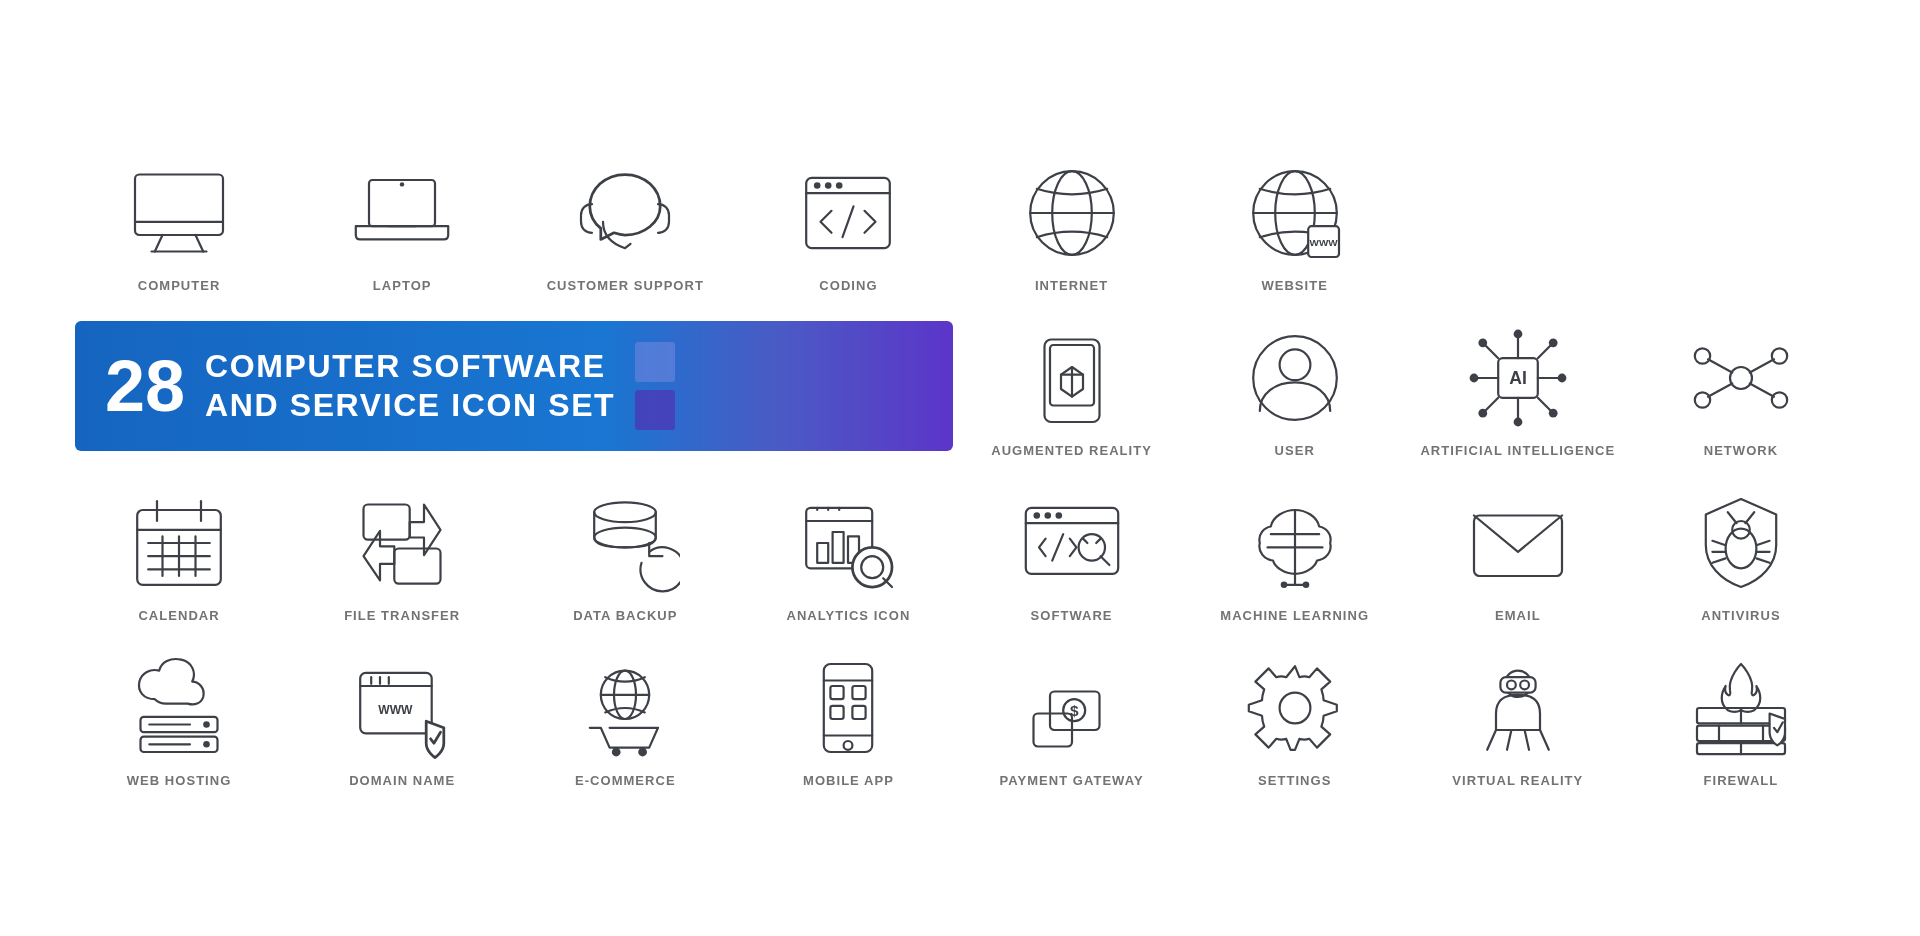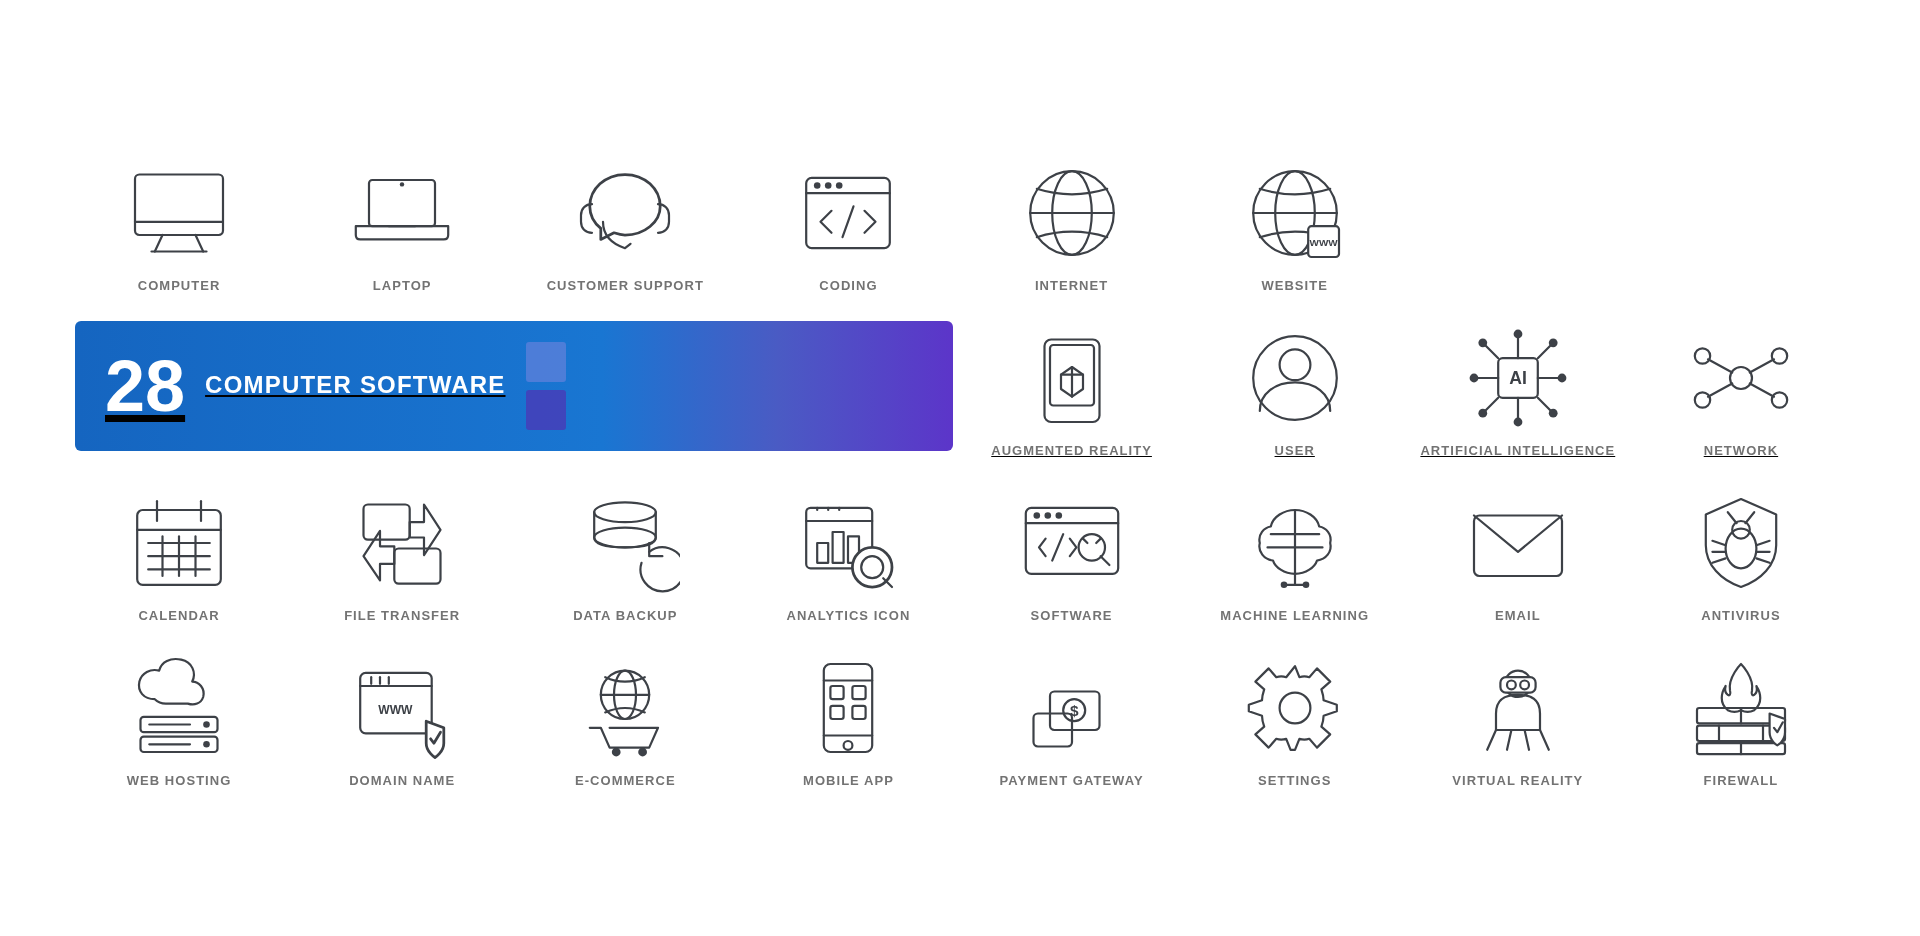--- a/index.html
+++ b/index.html
@@ -66,21 +66,21 @@
       font-weight: 900;
       color: white;
       margin-right: 20px;
       line-height: 1;
     }
     .banner-text {
       display: flex;
       flex-direction: column;
     }
     .banner-title {
-      font-size: 24px;
+      font-size: 32px;
       font-weight: 800;
       color: white;
       text-transform: uppercase;
       letter-spacing: 0.05em;
       line-height: 1.2;
     }
   </style>
 </head>
 <body>
 
@@ -165,27 +165,28 @@
           <path d="M18 28 Q50 38 82 28"></path>
           <path d="M18 72 Q50 62 82 72"></path>
           <rect x="62" y="62" width="28" height="28" rx="3" fill="white" stroke="#3d4147" stroke-width="2"></rect>
           <text x="76" y="80" text-anchor="middle" font-size="9" fill="#3d4147" stroke="none" font-weight="bold" font-family="Arial">WWW</text>
         </svg>
       </div>
       <span class="icon-label">WEBSITE</span>
     </div>
   </div>
 
-  <div style="display:grid; grid-template-columns: repeat(8,1fr); gap:28px 5px; margin-top:10px;text-decoration:underline;">
+  <div style="display:grid; grid-template-columns: repeat(8,1fr); gap:28px 5px; margin-top:10px;">
 
     <div style="grid-column:1/5; display:flex; align-items:center; padding:5px;">
       <div class="banner">
         <span class="banner-number">28</span>
         <div class="banner-text">
           <span class="banner-title">COMPUTER SOFTWARE</span>
+          <span class="banner-title">AND SERVICE ICON SET</span>
         </div>
         <div style="display:flex; flex-direction:column; margin-left:20px; gap:8px;">
           <div style="width:40px; height:40px; background: rgba(100,130,220,0.7); border-radius:3px;"></div>
           <div style="width:40px; height:40px; background: rgba(80,50,180,0.7); border-radius:3px;"></div>
         </div>
       </div>
     </div>
 
     <div class="icon-cell">
       <div class="icon-svg">

